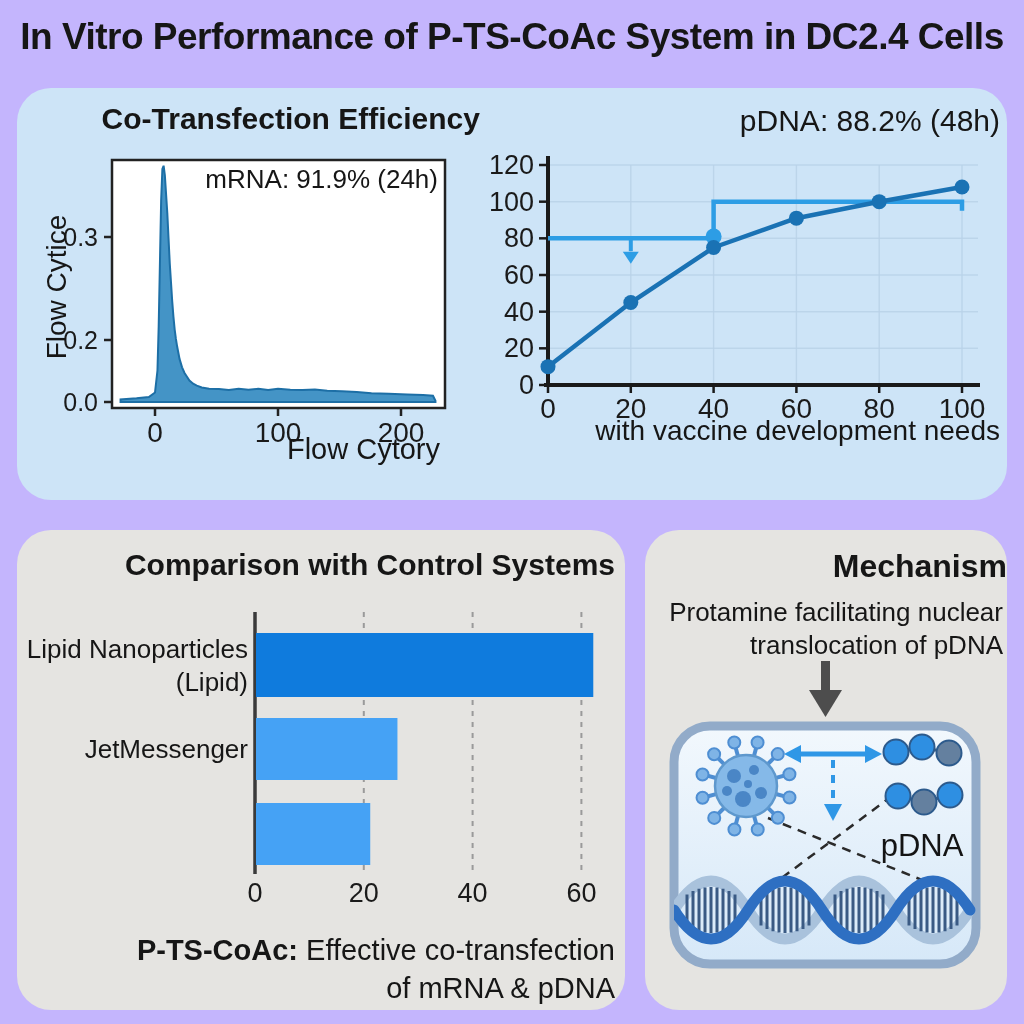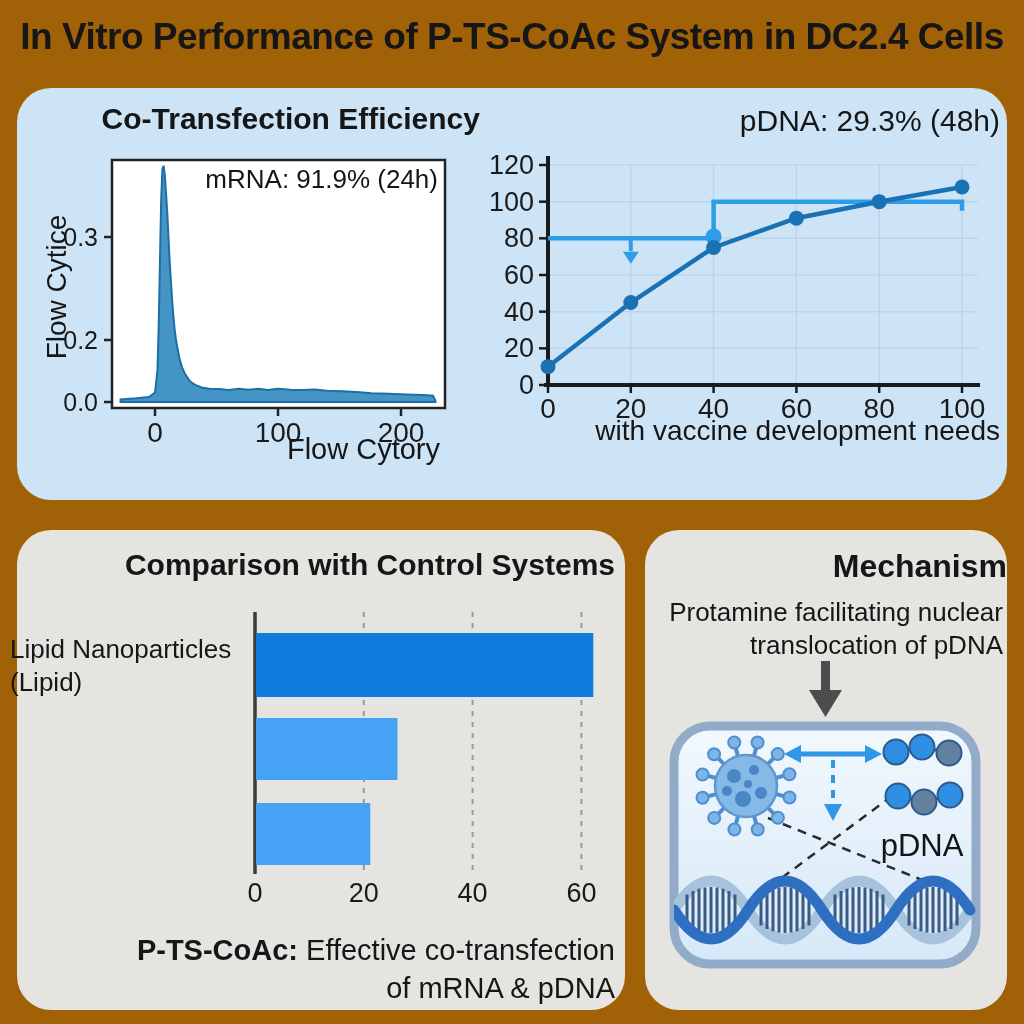--- a/index.html
+++ b/index.html
@@ -1,33 +1,33 @@
 <!DOCTYPE html>
 <html><head>
 <meta charset="utf-8">
 <style>
   html,body{margin:0;padding:0;background:#fbfaf7;}
-  #canvas{position:relative;width:1024px;height:1024px;background:#a16207;overflow:hidden;
+  #canvas{position:relative;width:1024px;height:1024px;background:#c4b5fd;overflow:hidden;
           font-family:"Liberation Sans",sans-serif;color:#161616;}
   .abs{position:absolute;}
   .panel{position:absolute;border-radius:34px;}
   .center{text-align:right;}
   .bold{font-weight:bold;}
   svg{position:absolute;overflow:visible;}
   svg text{font-family:"Liberation Sans",sans-serif;}
   #main-title{left:0;top:16px;width:1024px;text-align:center;font-size:37px;font-weight:bold;letter-spacing:-0.5px;}
   #cotrans-title{left:30px;top:102px;width:450px;font-size:30px;font-weight:bold;}
   #hist-annotation{left:150px;top:163px;width:288px;text-align:right;font-size:26px;line-height:1.28;}
   #hist-ylabel{left:57px;top:287px;transform:translate(-50%,-50%) rotate(-90deg);font-size:28px;white-space:nowrap;}
   #hist-xlabel{left:120px;top:433px;width:320px;font-size:29px;}
   #expr-title{left:495px;top:104px;width:505px;font-size:30px;}
   #expr-caption{left:495px;top:413px;width:505px;font-size:28px;line-height:1.3;}
   #comp-title{left:27px;top:548px;width:588px;font-size:30px;font-weight:bold;}
   .cat-label{font-size:26px;line-height:1.25;}
-  #cat-0{left:10px;top:633px;width:238px;text-align:left;}
+  #cat-0{left:10px;top:633px;width:238px;text-align:right;}
   #cat-1{left:10px;top:733px;width:238px;text-align:right;}
   #cat-2{left:10px;top:818px;width:238px;text-align:right;}
   #comp-caption{left:27px;top:932px;width:588px;font-size:29px;line-height:1.3;}
   #mech-title{left:645px;top:548px;width:362px;font-size:32px;font-weight:bold;}
   #mech-desc{left:649px;top:596px;width:354px;font-size:26px;line-height:1.25;}
 </style>
 </head>
 <body>
 
 <div id="canvas">
@@ -64,21 +64,21 @@
       </g>
   </svg>
 
   <div class="abs" id="hist-annotation">
     <div>mRNA: 91.9% (24h)</div>
   </div>
 
   <div class="abs" id="hist-ylabel">Flow Cytice</div>
   <div class="abs center" id="hist-xlabel">Flow Cytory</div>
 
-  <div class="abs center" id="expr-title">pDNA: 29.3% (48h)</div>
+  <div class="abs center" id="expr-title">pDNA: 88.2% (48h)</div>
 
   <svg id="line-svg" style="left:480px;top:148px;" width="530" height="266" viewBox="0 0 530 266">
     <g id="line-grid">
         <line x1="150.8" y1="17.00400000000002" x2="150.8" y2="237" stroke="#b9d2e8" stroke-width="1.5" opacity="0.8"></line>
         <line x1="233.6" y1="17.00400000000002" x2="233.6" y2="237" stroke="#b9d2e8" stroke-width="1.5" opacity="0.8"></line>
         <line x1="316.4" y1="17.00400000000002" x2="316.4" y2="237" stroke="#b9d2e8" stroke-width="1.5" opacity="0.8"></line>
         <line x1="399.2" y1="17.00400000000002" x2="399.2" y2="237" stroke="#b9d2e8" stroke-width="1.5" opacity="0.8"></line>
         <line x1="481.99999999999994" y1="17.00400000000002" x2="481.99999999999994" y2="237" stroke="#b9d2e8" stroke-width="1.5" opacity="0.8"></line>
         <line x1="68" y1="200.334" x2="498" y2="200.334" stroke="#b9d2e8" stroke-width="1.5" opacity="0.8"></line>
         <line x1="68" y1="163.668" x2="498" y2="163.668" stroke="#b9d2e8" stroke-width="1.5" opacity="0.8"></line>
@@ -137,20 +137,21 @@
   </div>
 
   <div class="panel" id="comp-panel" style="left: 17px; top: 530px; width: 608px; height: 480px; background: rgb(229, 228, 225);"></div>
 
   <div class="abs center" id="comp-title">Comparison with Control Systems</div>
 
   <div class="abs cat-label" id="cat-0">
     <div>Lipid Nanoparticles</div>
     <div>(Lipid)</div>
   </div>
+  <div class="abs cat-label" id="cat-1">JetMessenger</div>
 
   <svg id="bar-svg" style="left:250px;top:610px;" width="365" height="300" viewBox="0 0 365 300">
     <g id="bar-grid">
         <line x1="113.80000000000001" y1="2" x2="113.80000000000001" y2="263" stroke="#9a9a9a" stroke-width="2" stroke-dasharray="5 6"></line>
         <line x1="222.60000000000002" y1="2" x2="222.60000000000002" y2="263" stroke="#9a9a9a" stroke-width="2" stroke-dasharray="5 6"></line>
         <line x1="331.40000000000003" y1="2" x2="331.40000000000003" y2="263" stroke="#9a9a9a" stroke-width="2" stroke-dasharray="5 6"></line>
       </g>
     <line x1="5" y1="2" x2="5" y2="264" stroke="#3a3a3a" stroke-width="3.5"></line>
     <g id="bar-bars">
         <rect x="6" y="23" width="337.28000000000003" height="64" fill="#0f7bdd"></rect>

